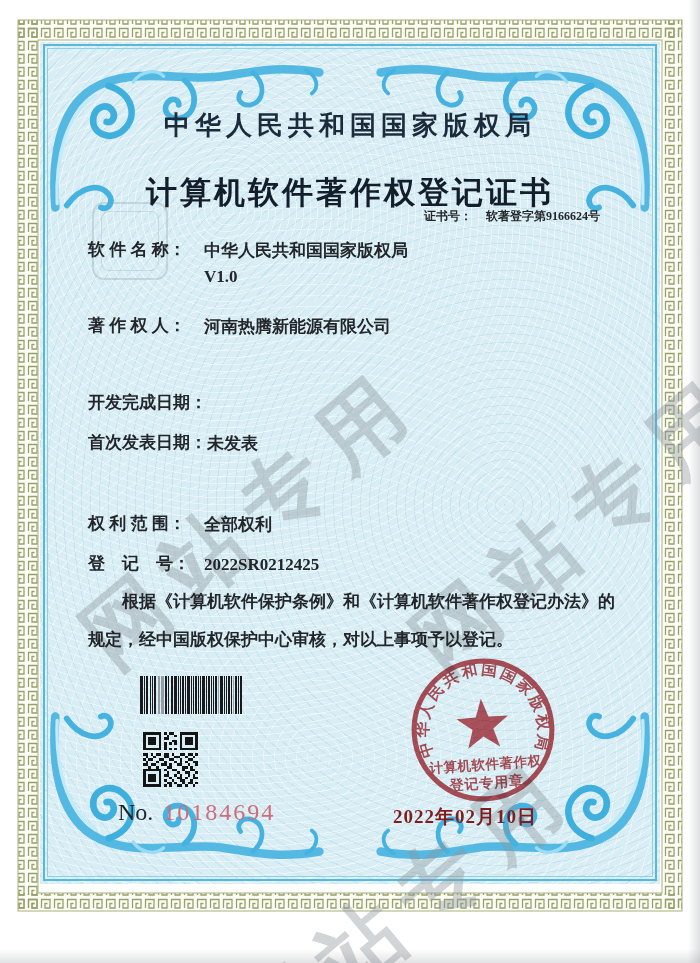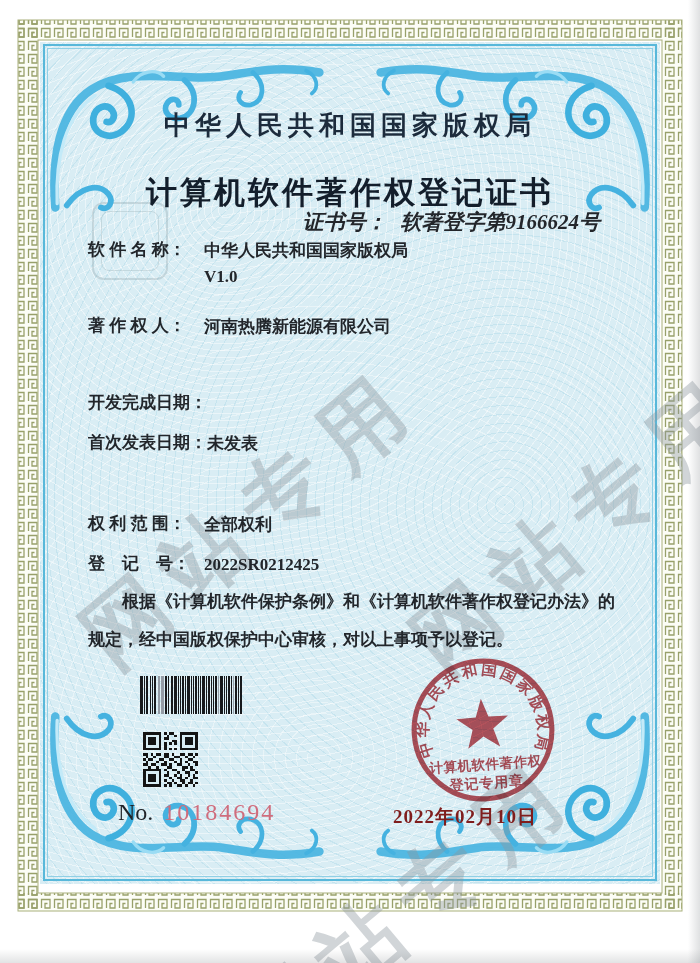--- a/index.html
+++ b/index.html
@@ -27,21 +27,21 @@
   }
   .content{position:absolute;inset:0;z-index:3;}
   .authority{
     position:absolute;left:45px;right:45px;top:108px;text-align:center;
     font-size:26px;font-weight:700;letter-spacing:5px;color:#1c2b3c;
   }
   .cert-title{
     position:absolute;left:45px;right:45px;top:152px;text-align:center;
     font-size:31px;font-weight:700;letter-spacing:3px;color:#131e2b;margin-top:20px;
   }
-  .certno{position:absolute;right:100px;top:208px;font-size:21px;font-weight:700;color:#23262b;font-style:italic;}
+  .certno{position:absolute;right:100px;top:208px;font-size:12px;font-weight:700;color:#23262b;}
   .certno .lbl{margin-right:14px;}
   .row{position:absolute;left:88px;display:flex;align-items:flex-start;font-size:17px;color:#22262b;}
   .flabel{flex:0 0 116px;font-weight:700;white-space:nowrap;}
   .fvalue{font-weight:600;line-height:26px;}
   .fvalue .vline{display:block;}
   .statement{
     position:absolute;left:88px;top:583px;width:540px;font-size:17px;line-height:38px;
     text-indent:2em;font-weight:600;color:#22262b;
   }
   .barcode{position:absolute;left:140px;top:676px;width:102px;height:38px;}

